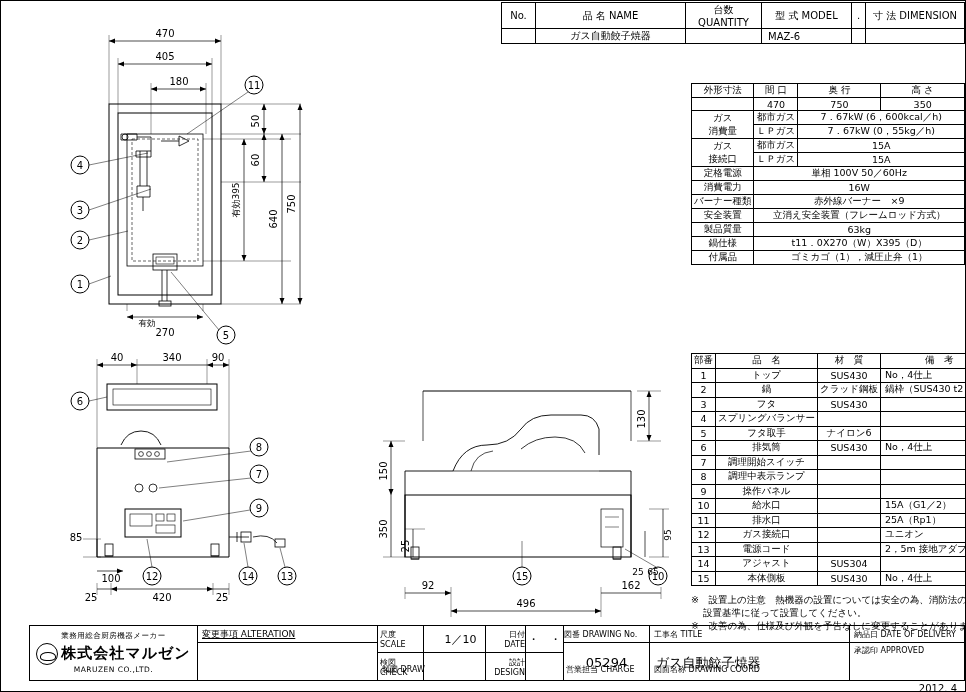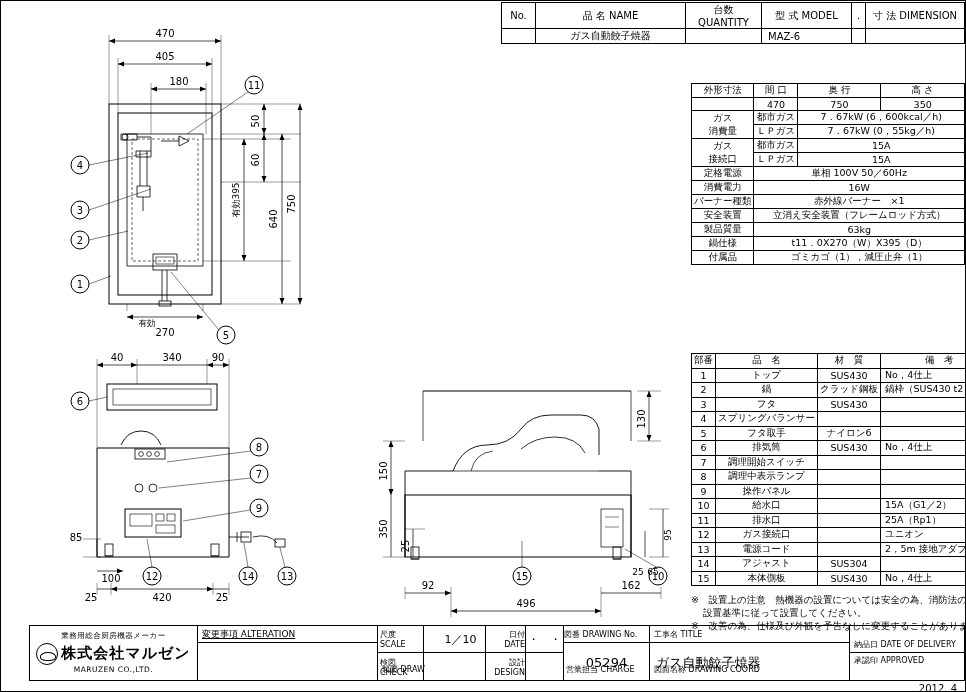--- a/index.html
+++ b/index.html
@@ -94,21 +94,21 @@
   .tb-date .v { flex:1; display:flex; align-items:center; justify-content:center; font-size:11px; }
 
   .tb-dwg { left:534px; top:0; width:86px; }
   .tb-dwg .hd { border-bottom:1px solid #000; height:17px; line-height:17px; text-align:left; font-size:8px; }
   .tb-dwg .val { height:39px; display:flex; align-items:center; justify-content:center; font-size:13px; }
 
   .tb-title { left:620px; top:0; width:200px; }
   .tb-title .hd { border-bottom:1px solid #000; height:17px; line-height:17px; padding-left:4px; font-size:8px; }
   .tb-title .val { height:39px; display:flex; align-items:center; padding-left:6px; font-size:13px; }
 
-  .tb-deliv { left:820px; top:0; width:116px; border-right:none;margin-top:10px; }
+  .tb-deliv { left:820px; top:0; width:116px; border-right:none; }
   .tb-deliv .hd { border-bottom:1px solid #000; height:17px; line-height:17px; padding-left:4px; font-size:8px; }
   .tb-deliv .val { height:39px; padding-left:4px; font-size:8px; padding-top:2px; }
 
   .tb-sub { position:absolute; font-size:8px; }
 
   .date-foot { position:absolute; right:8px; top:682px; font-size:10px; }
 
   
   .draw { position:absolute; left:0; top:0; width:690px; height:624px; }
   svg { display:block; }
@@ -180,21 +180,21 @@
     <tr>
       <td class="lbl">定格電源</td>
       <td colspan="3">単相 100V 50／60Hz</td>
     </tr>
     <tr>
       <td class="lbl">消費電力</td>
       <td colspan="3">16W</td>
     </tr>
     <tr>
       <td class="lbl">バーナー種類</td>
-      <td colspan="3">赤外線バーナー　×1</td>
+      <td colspan="3">赤外線バーナー　×9</td>
     </tr>
     <tr>
       <td class="lbl">安全装置</td>
       <td colspan="3">立消え安全装置（フレームロッド方式）</td>
     </tr>
     <tr>
       <td class="lbl">製品質量</td>
       <td colspan="3">63kg</td>
     </tr>
     <tr>

